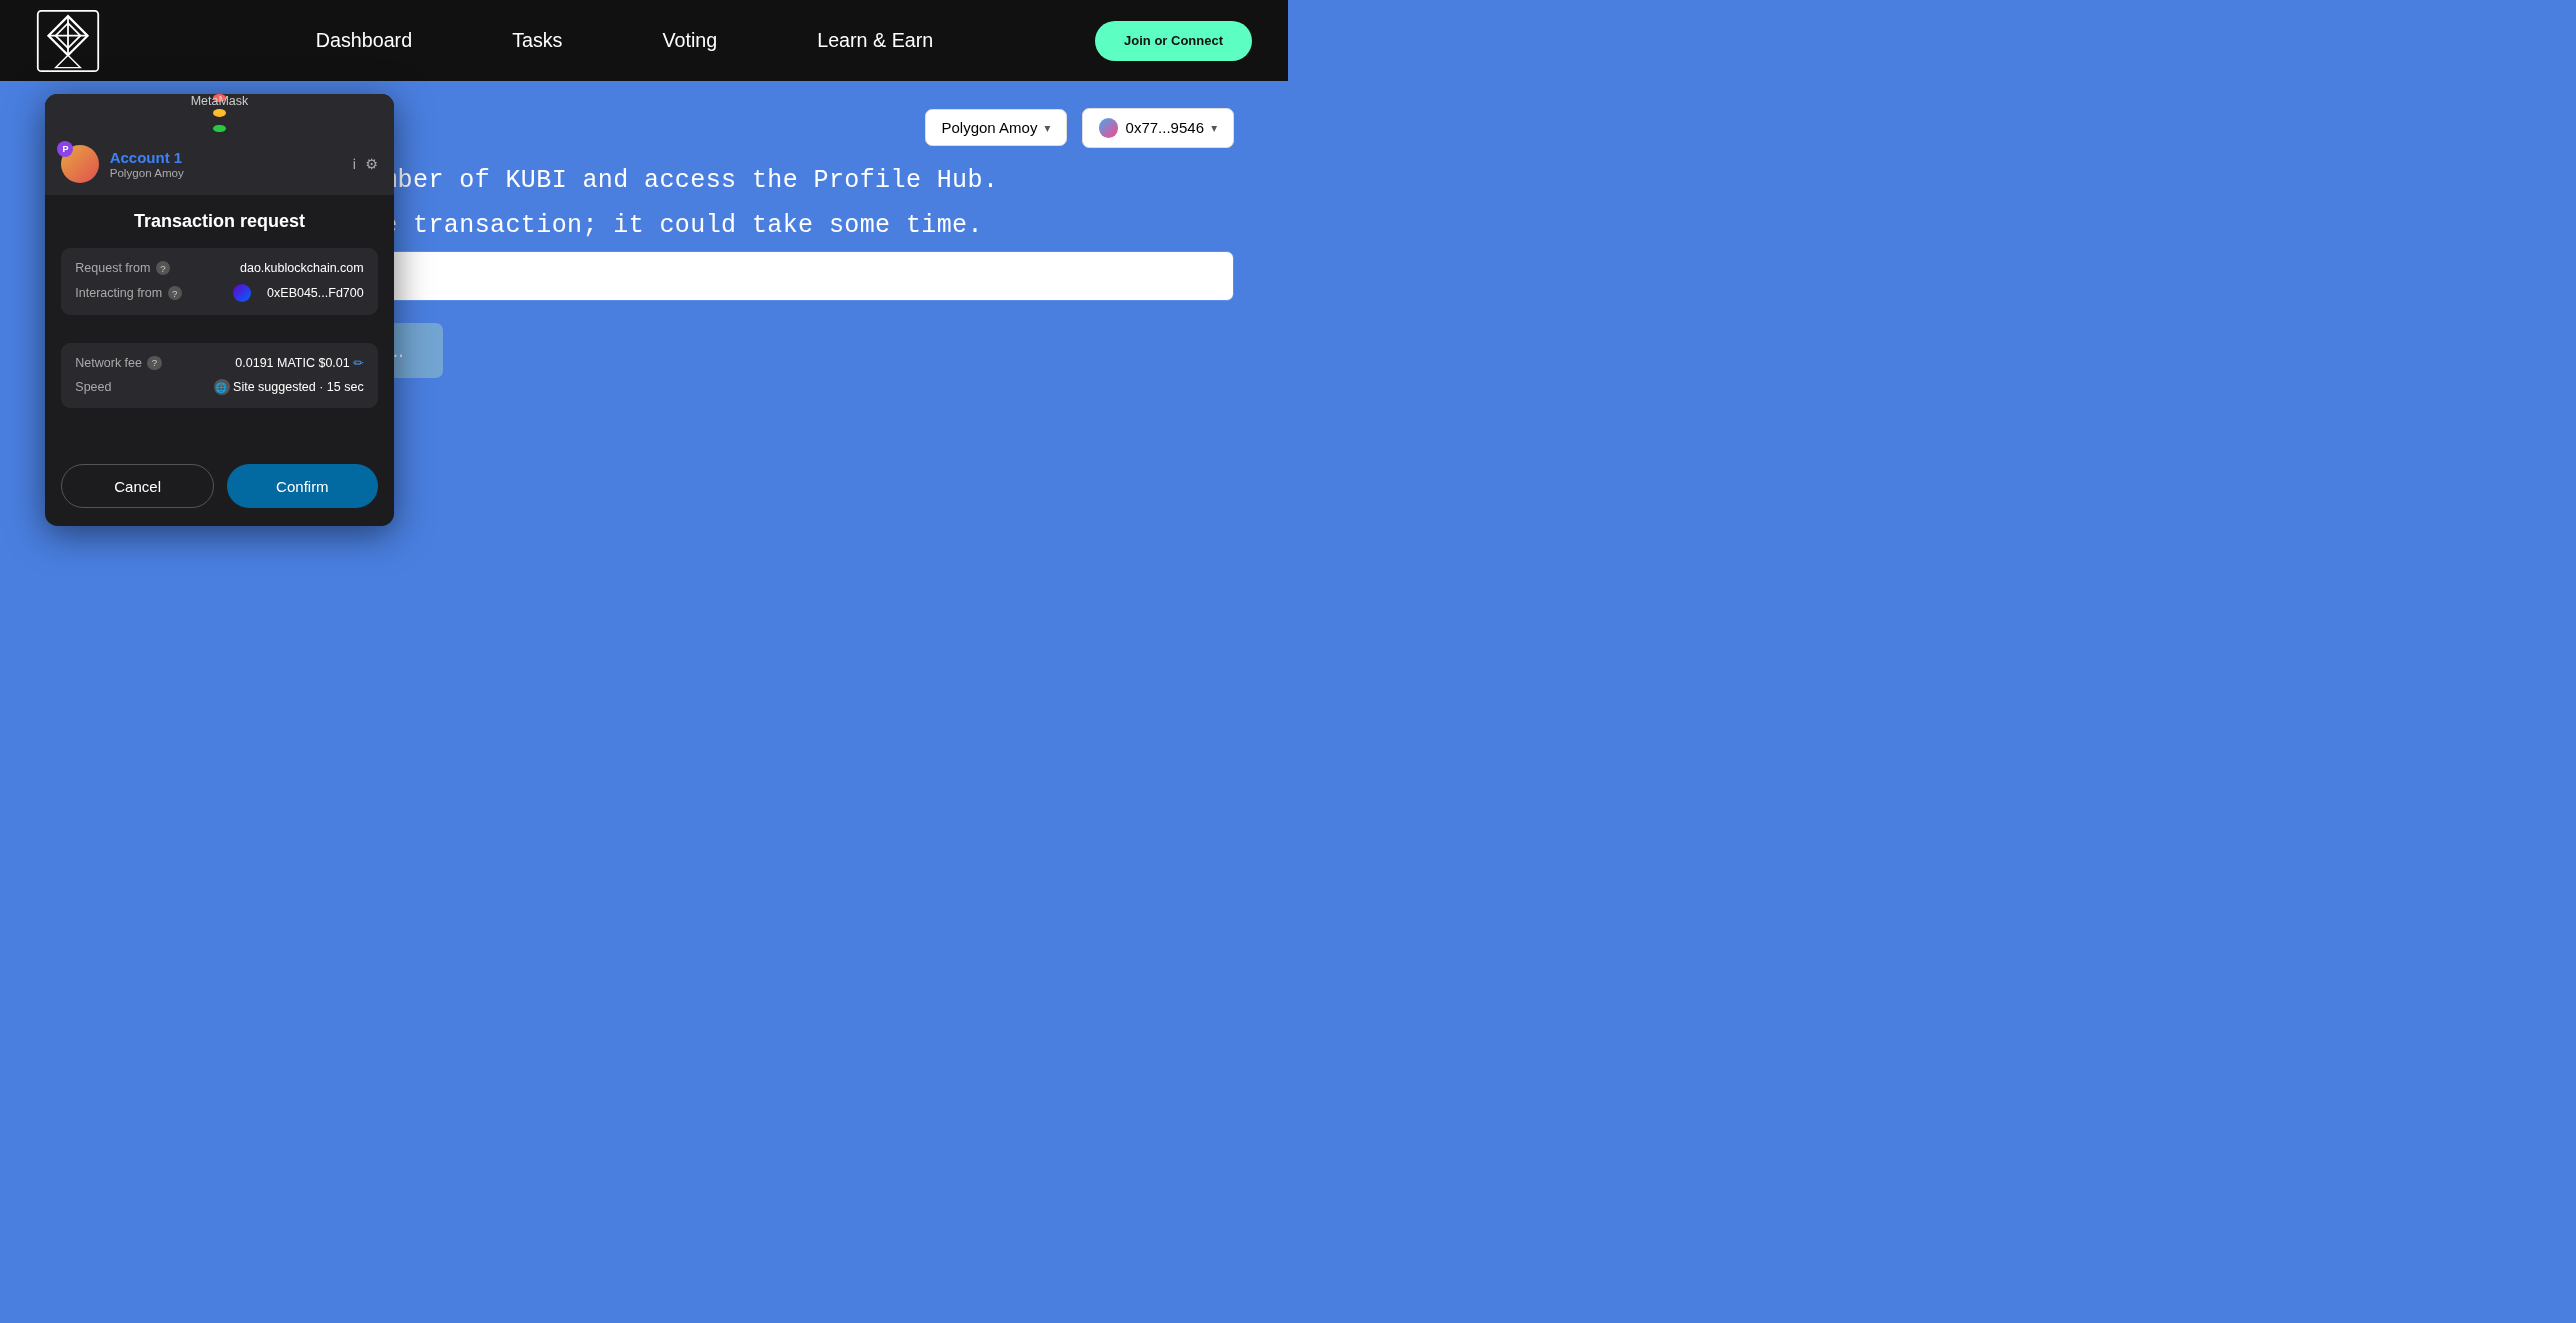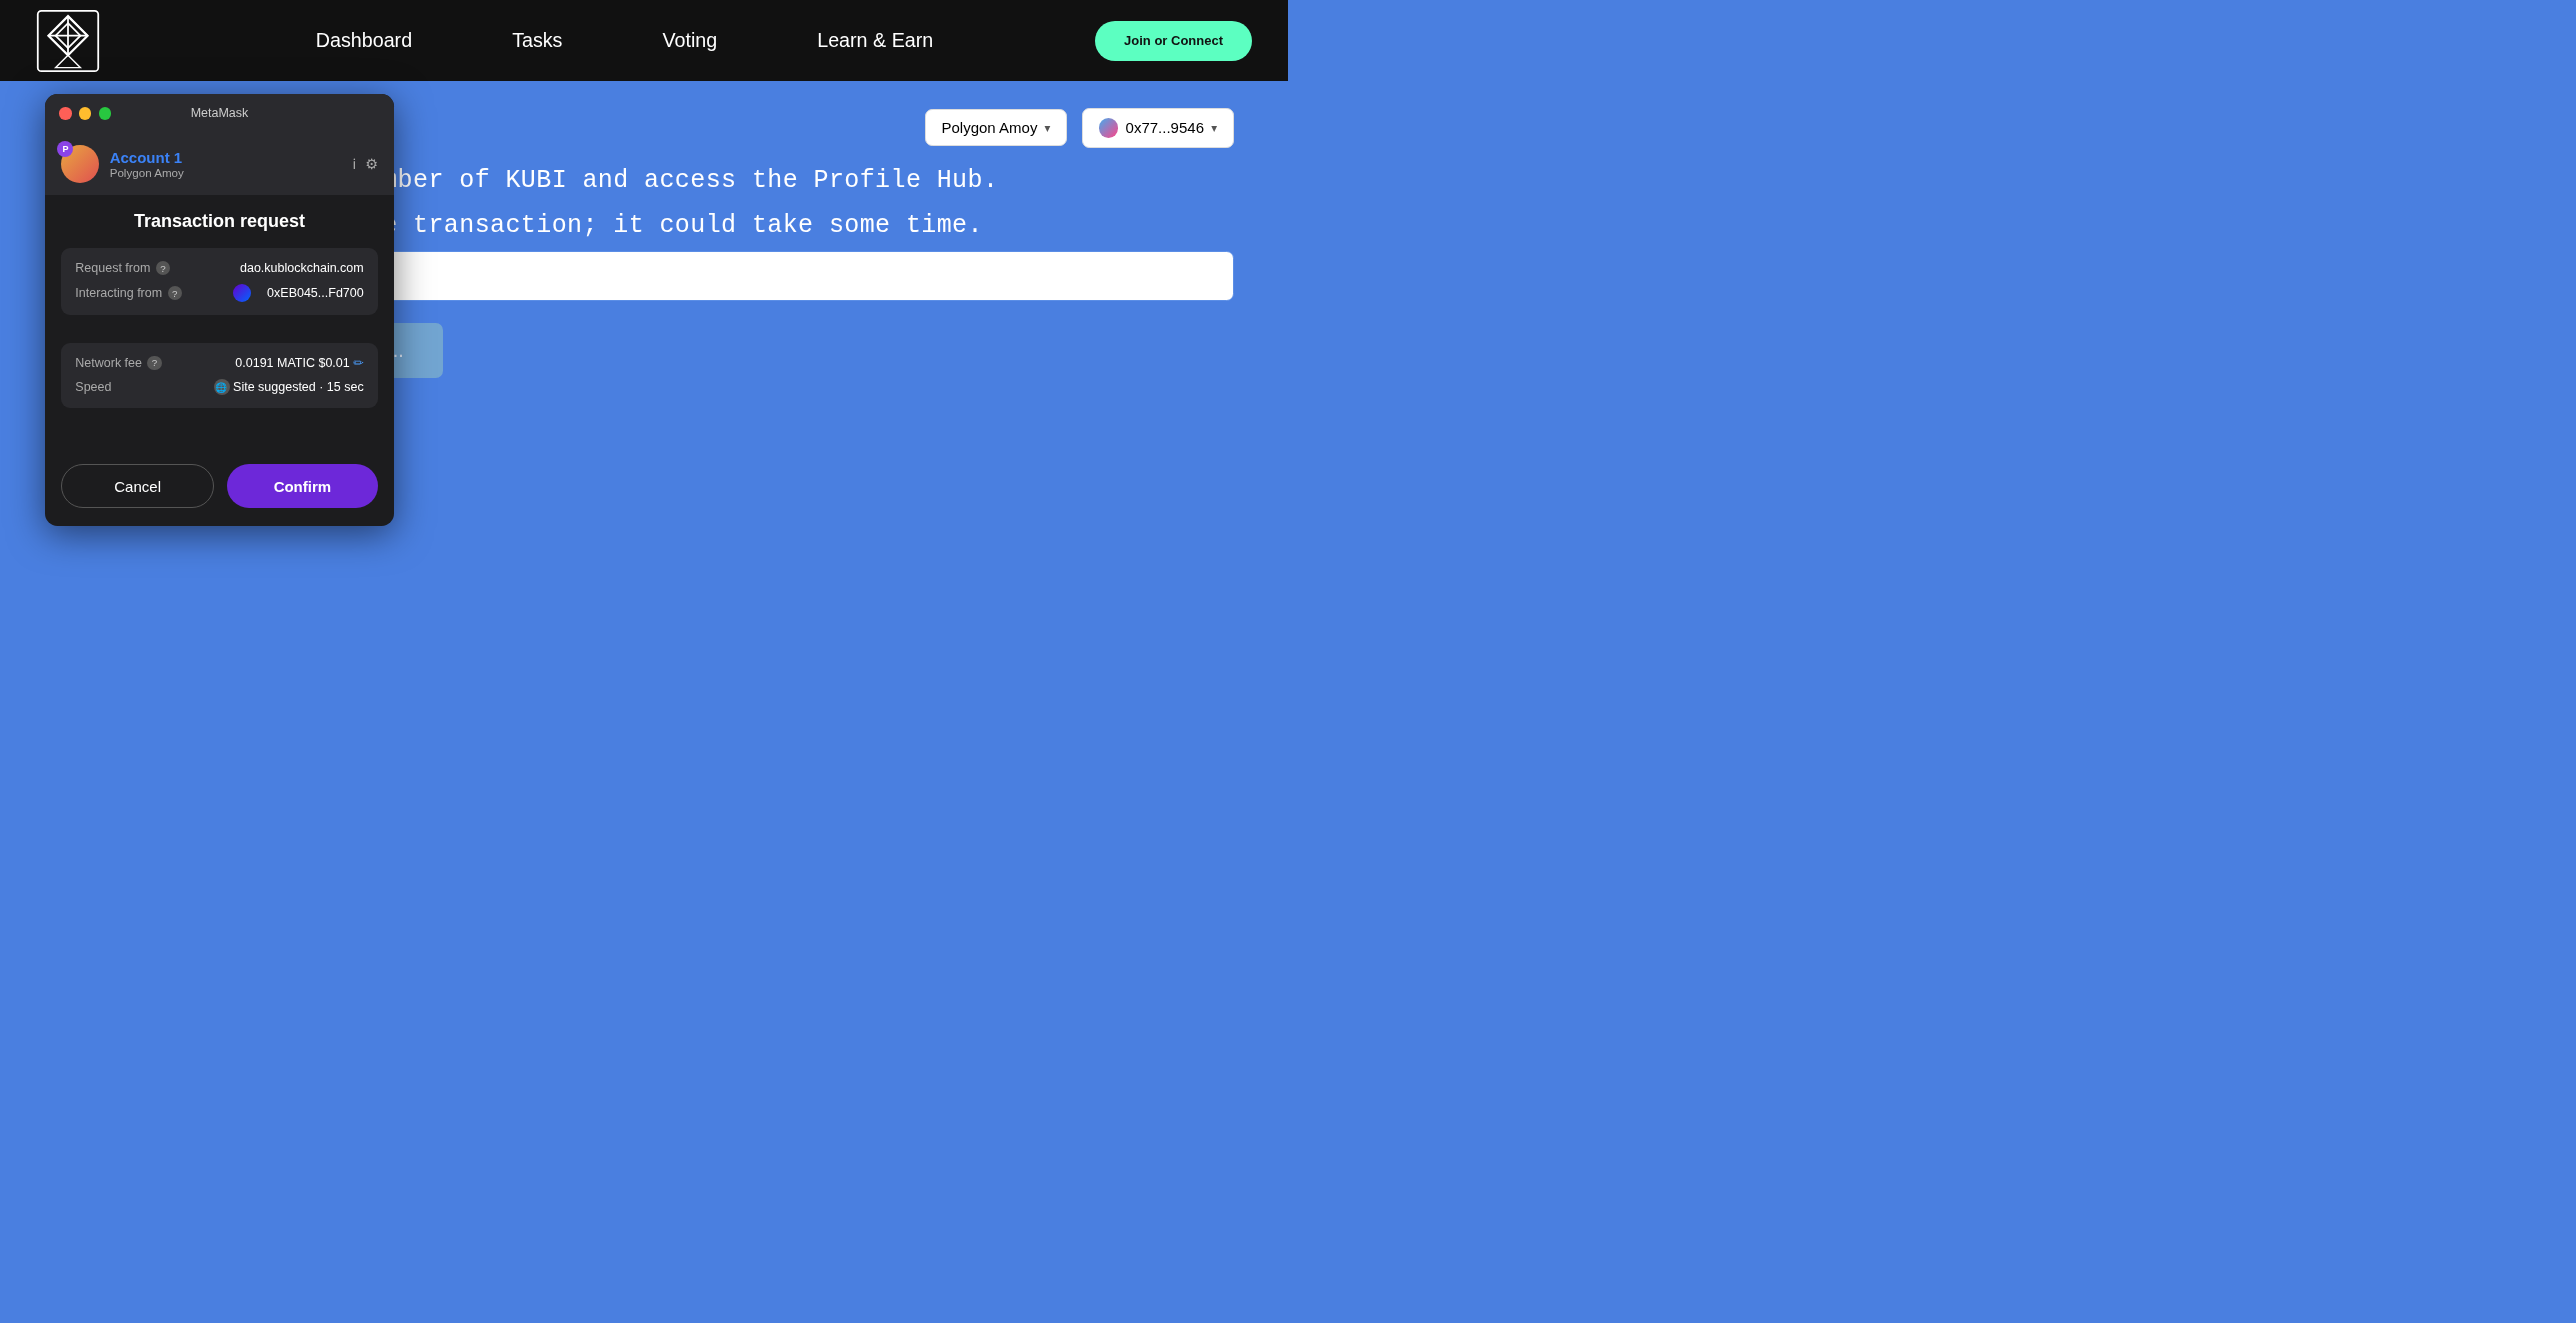--- a/index.html
+++ b/index.html
@@ -227,20 +227,21 @@
 
     
     .mm-titlebar {
       background: #2a2a2e;
       height: 38px;
       display: flex;
       align-items: center;
       padding: 0 14.3px;
       gap: 7.2px;
       position: relative;
+      flex-direction: column;
     }
     .mm-dot {
       width: 12.5px;
       height: 12.5px;
       border-radius: 50%;
     }
     .mm-dot-red { background: #ff5f57; }
     .mm-dot-yellow { background: #ffbd2e; }
     .mm-dot-green { background: #28c840; }
     .mm-title-text {
@@ -375,26 +376,26 @@
       border: 1.3px solid #555;
       border-radius: 45px;
       color: #ffffff;
       font-size: 15px;
       font-weight: 500;
       padding: 12.5px;
       cursor: pointer;
     }
     .mm-confirm-btn {
       flex: 1;
-      background: #6d28d9;
+      background: #0369a1;
       border: none;
       border-radius: 45px;
       color: #ffffff;
       font-size: 15px;
-      font-weight: 700;
+      font-weight: 400;
       padding: 12.5px;
       cursor: pointer;
     }
   </style>
 </head>
 <body>
 
 <nav class="navbar">
   <div class="logo-area">
     <svg class="logo-icon" viewBox="0 0 72 72" fill="none" xmlns="http://www.w3.org/2000/svg">

